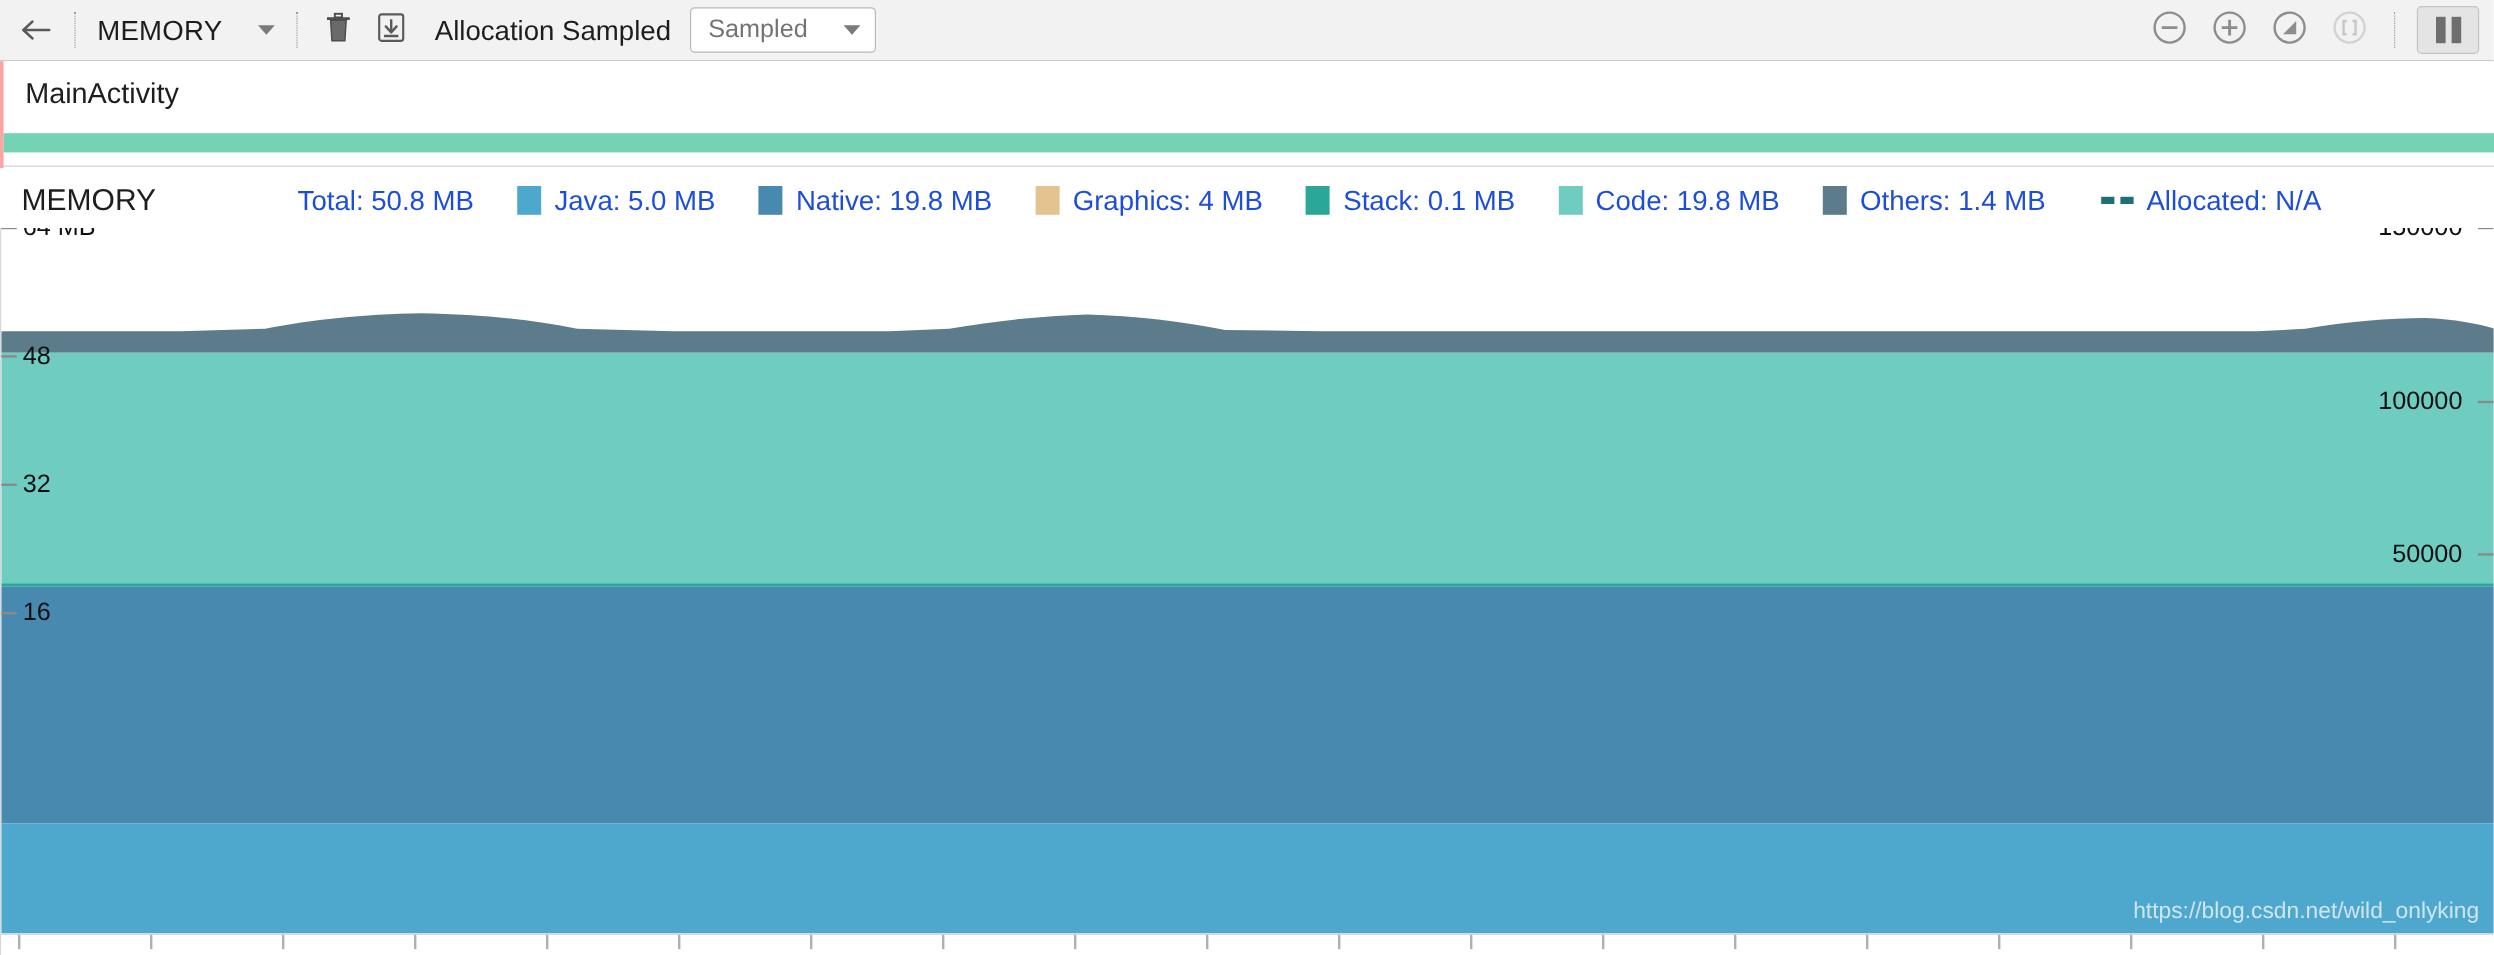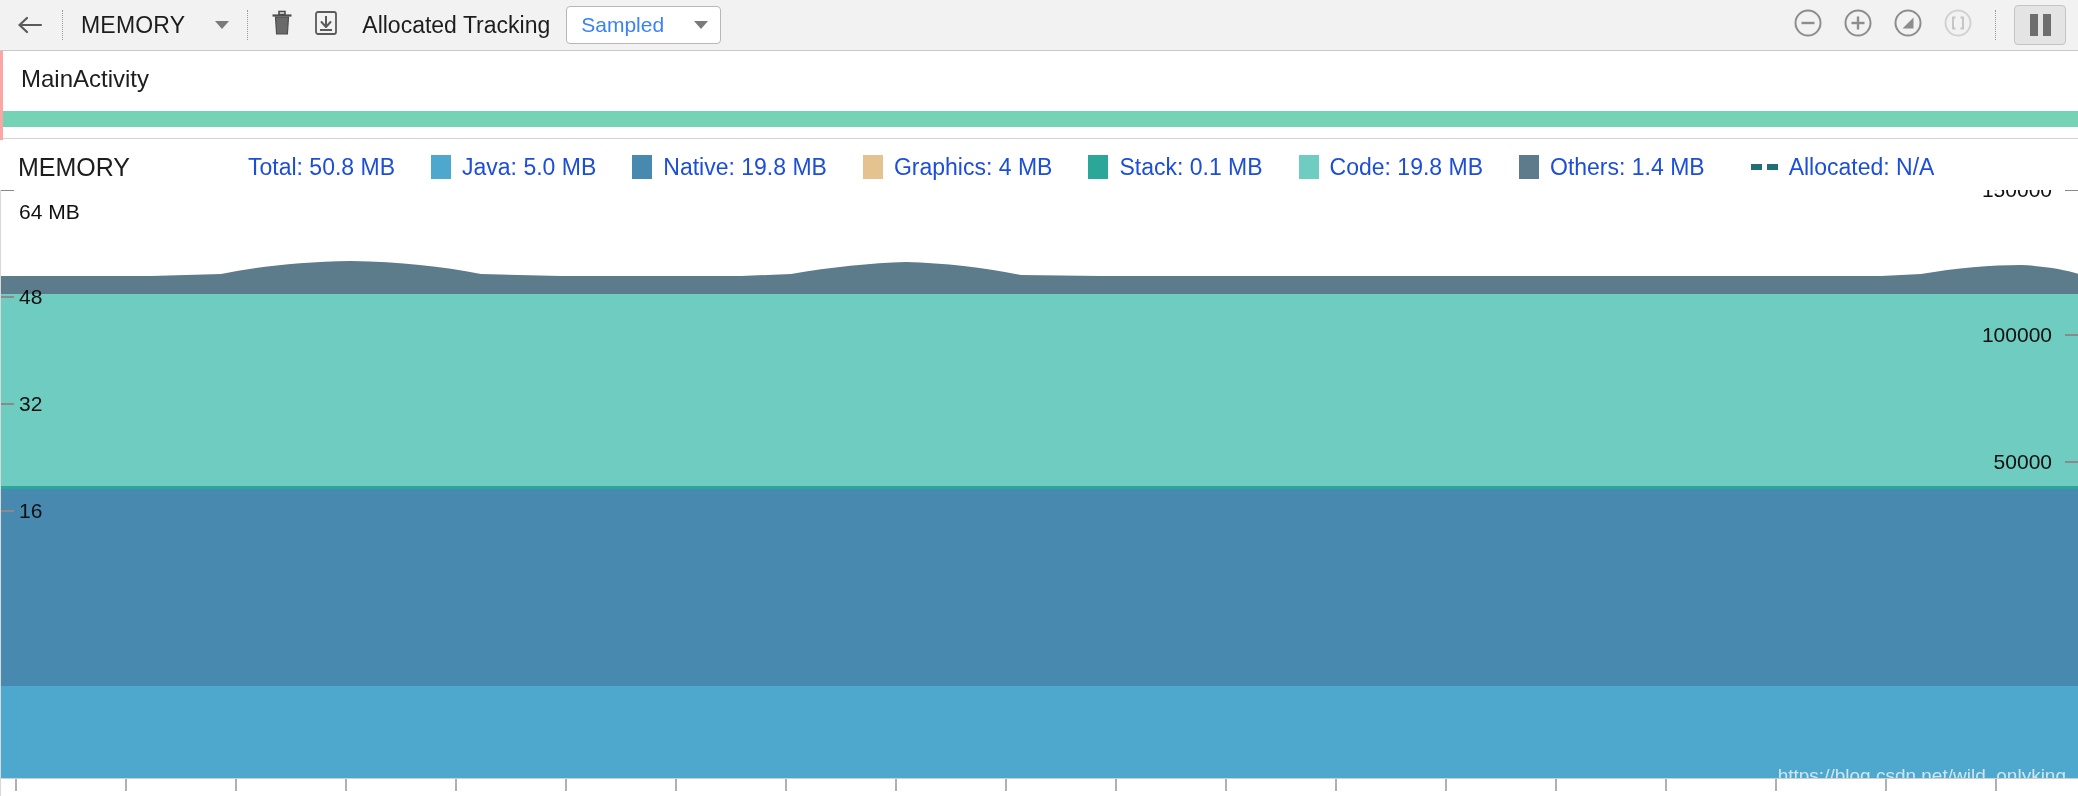--- a/index.html
+++ b/index.html
@@ -49,21 +49,21 @@
     white-space: nowrap;
   }
   #sampled-combo {
     height: 38px; min-width: 155px;
     background: #ffffff;
     border: 1px solid #b8b8b8;
     border-radius: 4px;
     display: flex; align-items: center; justify-content: space-between;
     padding: 0 12px 0 14px; cursor: pointer;
   }
-  #sampled-value { font-size: 21px; color: #3b82f6; }
+  #sampled-value { font-size: 21px; color: #737373; }
   #toolbar-right {
     margin-left: auto; display: flex; align-items: center; padding-right: 12px;
   }
   .circ-btn {
     width: 44px; height: 44px; margin: 0 3px;
     display: flex; align-items: center; justify-content: center; cursor: pointer;
   }
   #pause-btn {
     width: 52px; height: 40px; margin-left: 6px;
     background: #e4e4e4; border: 1px solid #c4c4c4; border-radius: 4px;
@@ -126,21 +126,21 @@
   }
   .axis-label-right {
     position: absolute; right: 26px; font-size: 21px; color: #101010;
     white-space: nowrap; text-align: center;
   }
   .axis-tick-right {
     position: absolute; right: 0; width: 13px; height: 2px; background: #8a8a8a;
   }
 
   #watermark {
-    position: absolute; right: 12px; bottom: 9px;
+    position: absolute; right: 12px; bottom: 25px;
     font-size: 19px; color: #cfe5ef; white-space: nowrap;
   }
 
   #x-axis {
     position: absolute; left: 0; bottom: 0; width: 2078px; height: 18px;
     background: #ffffff; border-top: 1px solid #cfcfcf;
   }
   .x-tick {
     position: absolute; top: 0; width: 2px; height: 12px; background: #b0b0b0;
   }
@@ -182,21 +182,21 @@
     <span>
       <svg width="24" height="26" viewBox="0 0 24 26">
         <rect x="2" y="2" width="20" height="22" rx="2" fill="none" stroke="#5a5a5a" stroke-width="1.8"></rect>
         <line x1="12" y1="6" x2="12" y2="16" stroke="#5a5a5a" stroke-width="2"></line>
         <path d="M7.5 12 L12 17 L16.5 12" fill="none" stroke="#5a5a5a" stroke-width="2" stroke-linecap="round" stroke-linejoin="round"></path>
         <line x1="6" y1="20" x2="18" y2="20" stroke="#5a5a5a" stroke-width="2"></line>
       </svg>
     </span>
   </div>
 
-  <span id="alloc-label">Allocated Tracking</span>
+  <span id="alloc-label">Allocation Sampled</span>
 
   <div id="sampled-combo">
     <span id="sampled-value">Sampled</span>
     <span class="caret"></span>
   </div>
 
   <div id="toolbar-right">
     <div class="circ-btn">
       <span>
         <svg width="30" height="30" viewBox="0 0 30 30">
@@ -305,21 +305,21 @@
     <path fill="#6fccc1" d="M0,104 L2078,104 L2078,296 L0,296 Z"></path>
 
     <path fill="#2ba79a" d="M0,296 L2078,296 L2078,299 L0,299 Z"></path>
 
     <path fill="#4889b0" d="M0,299 L2078,299 L2078,496 L0,496 Z"></path>
 
     <path fill="#4ea8ce" d="M0,496 L2078,496 L2078,588 L0,588 Z"></path>
   </svg>
 
   <div class="axis-tick-left" style="top:-1px;"></div>
-  <div class="axis-label-left" style="left:18px; top:-12px;margin-top:22px;">64 MB</div>
+  <div class="axis-label-left" style="left:18px; top:-12px;">64 MB</div>
 
   <div class="axis-tick-left" style="top:106px;"></div>
   <div class="axis-label-left" style="left:18px; top:95px;">48</div>
 
   <div class="axis-tick-left" style="top:213px;"></div>
   <div class="axis-label-left" style="left:18px; top:202px;">32</div>
 
   <div class="axis-tick-left" style="top:320px;"></div>
   <div class="axis-label-left" style="left:18px; top:309px;">16</div>
 

